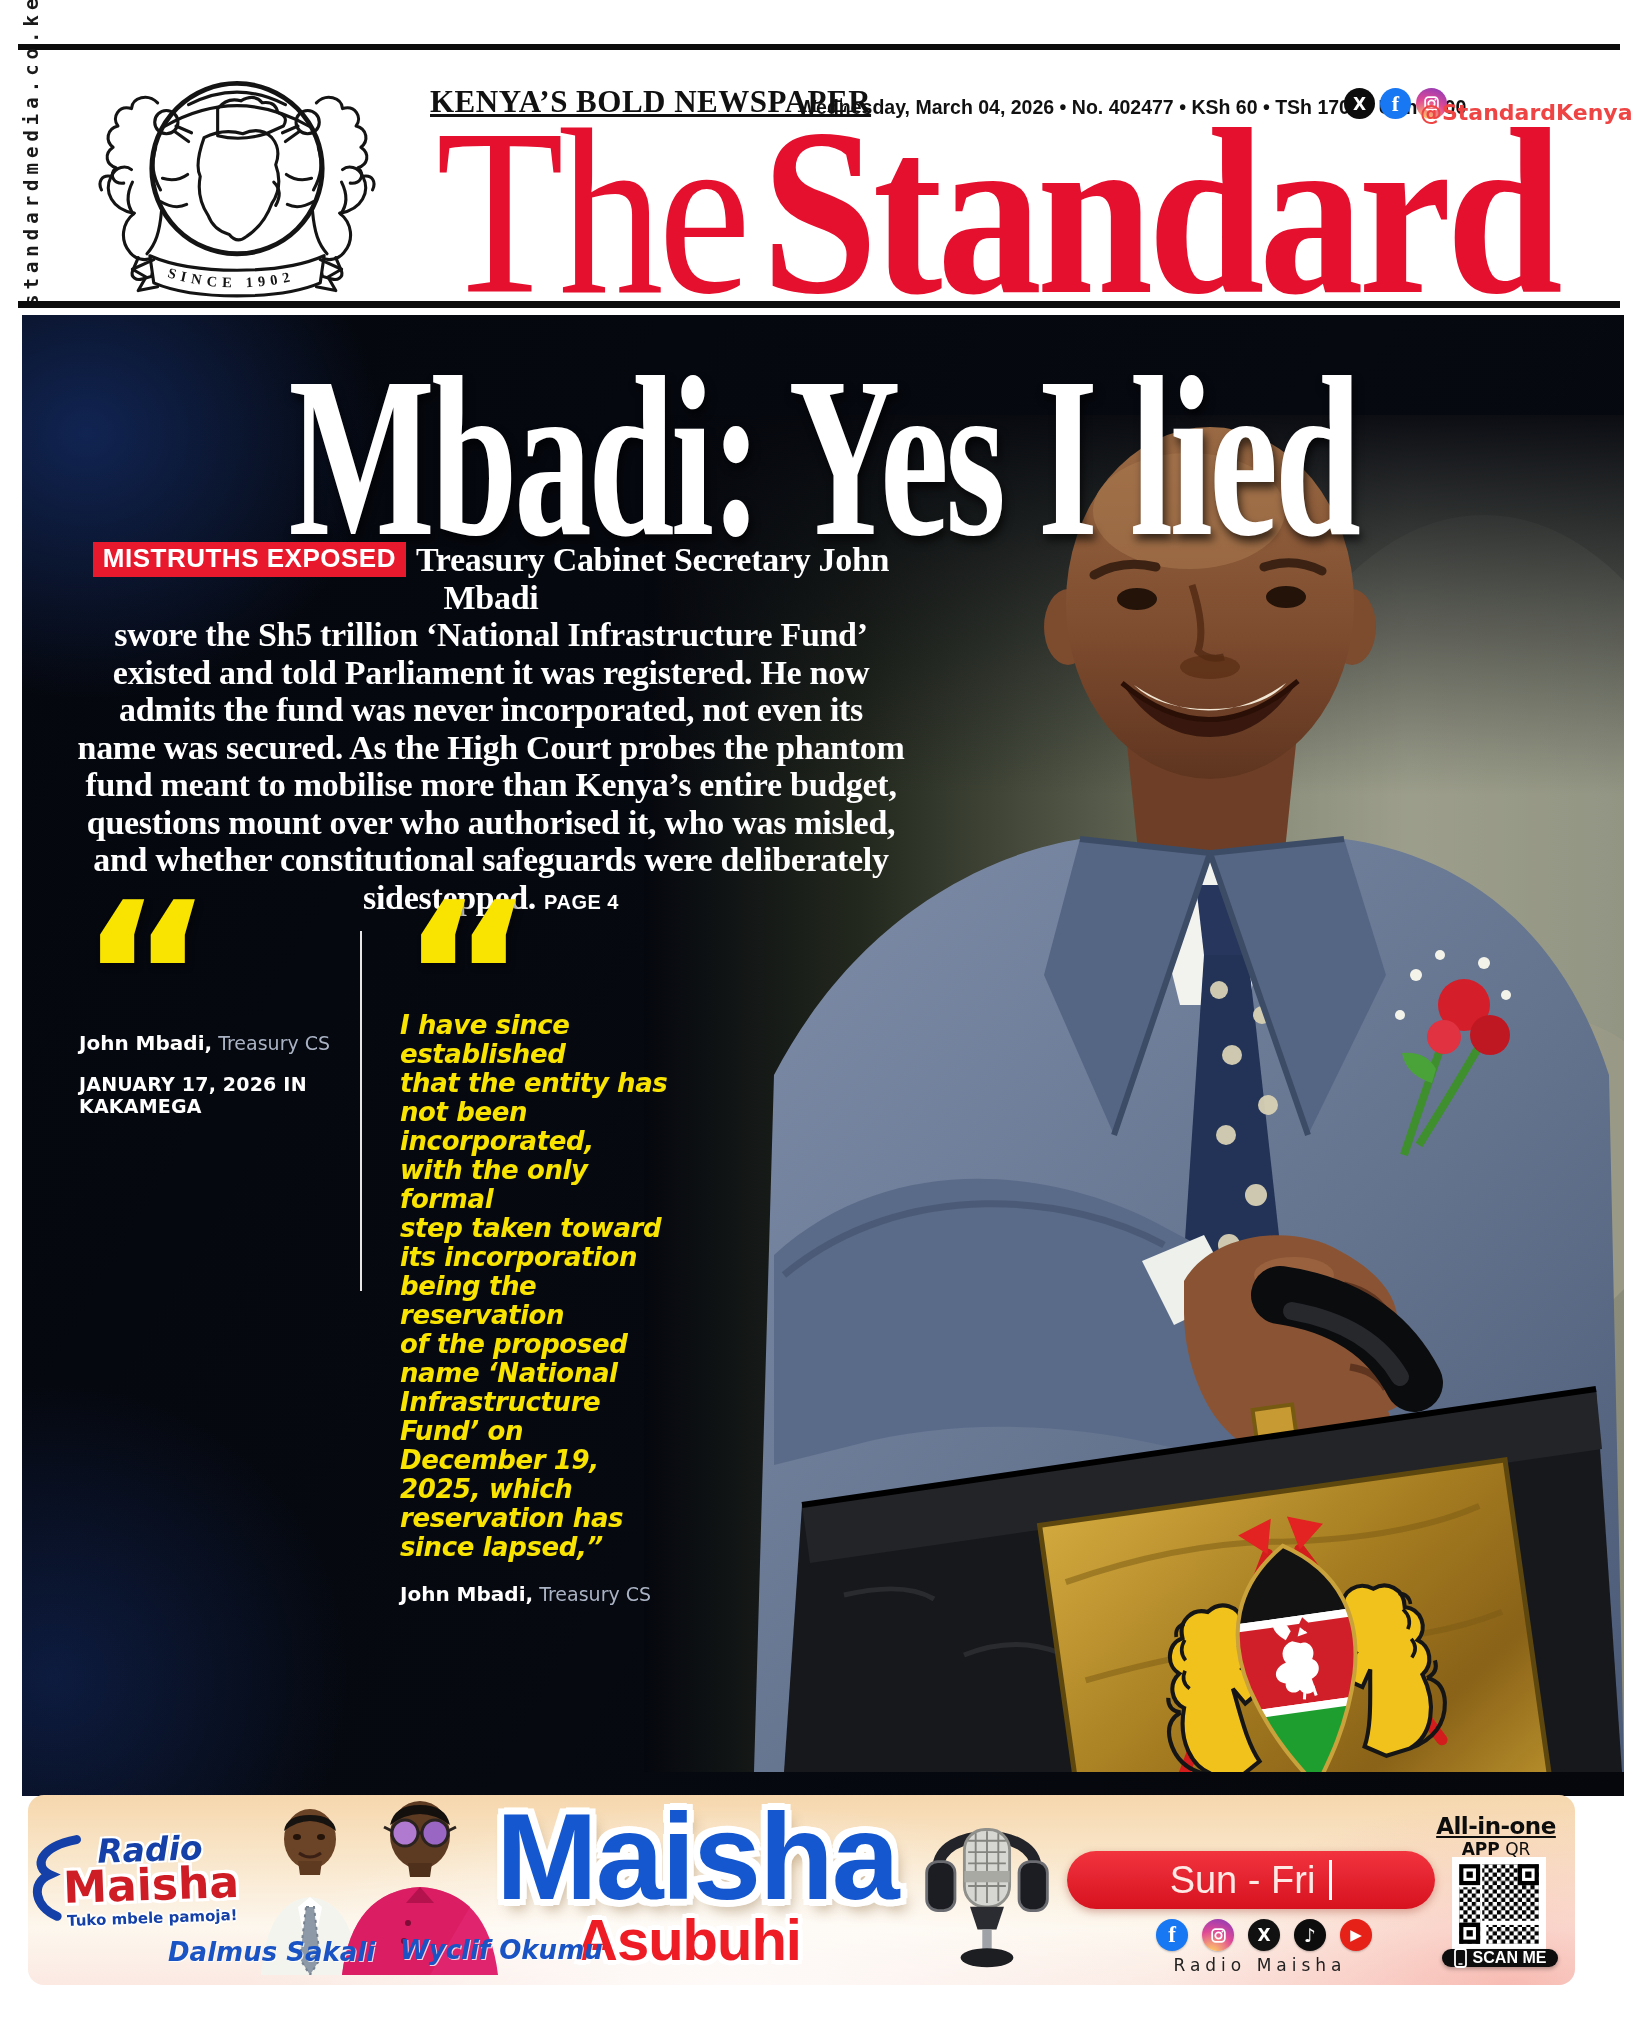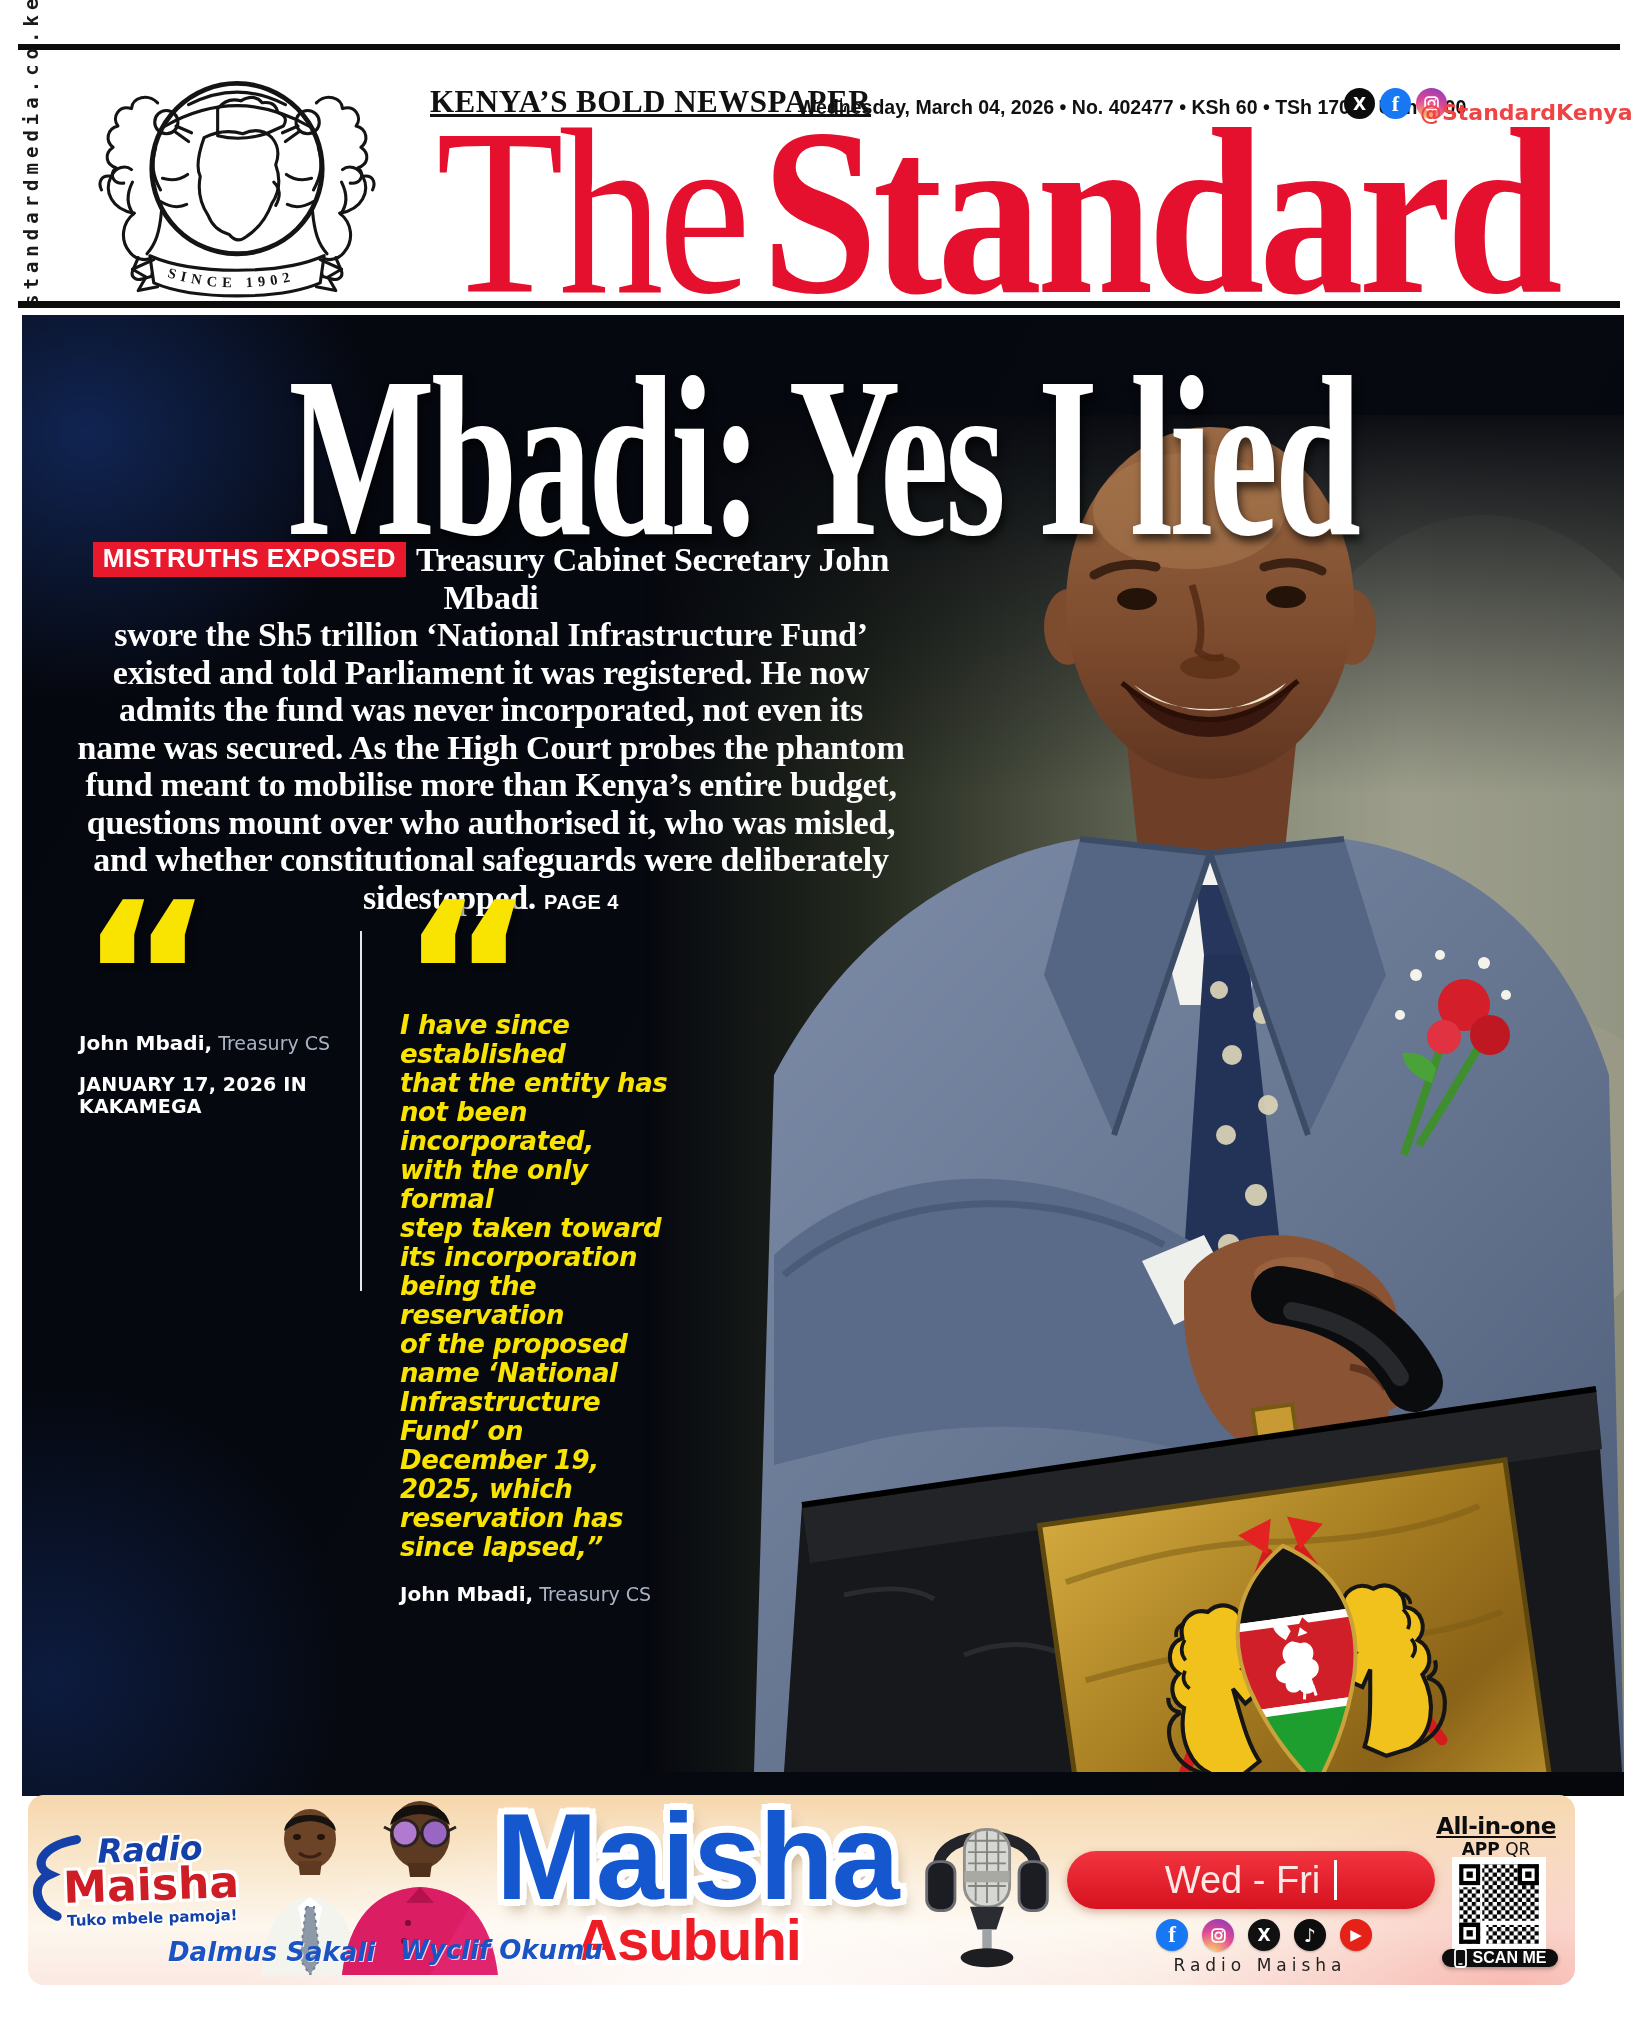--- a/index.html
+++ b/index.html
@@ -447,21 +447,21 @@
       <rect x="104" y="62" width="30" height="52" rx="12" fill="#1c1d22" stroke="#6a6c72" stroke-width="3"></rect>
       <rect x="46" y="28" width="48" height="82" rx="22" fill="#d6d6d2" stroke="#8f8f8b" stroke-width="3"></rect>
       <path d="M50,40 h40 M50,52 h40 M50,64 h40 M50,76 h40 M50,88 h40 M58,32 v72 M70,30 v76 M82,32 v72" stroke="#83837f" stroke-width="2"></path>
       <rect x="46" y="72" width="48" height="12" fill="#a9a9a4"></rect>
       <path d="M52,110 h36 l-8,24 h-20 z" fill="#2b2c31"></path>
       <rect x="65" y="134" width="10" height="24" fill="#9fa3a8"></rect>
       <ellipse cx="70" cy="164" rx="28" ry="10" fill="#1d1e22"></ellipse>
     </svg>
 
     <div class="abs sched">
-      <span class="days">Wed - Fri</span>
+      <span class="days">Sun - Fri</span>
       <span class="bar"></span>
     </div>
 
     <div class="abs bsocial">
       <div class="bico fb">f</div>
       <div class="bico ig">
         <svg width="17" height="17" viewBox="0 0 24 24" fill="none" stroke="#fff" stroke-width="2.4">
             <rect x="3" y="3" width="18" height="18" rx="5"></rect>
             <circle cx="12" cy="12" r="4.5"></circle>
             <circle cx="17.6" cy="6.4" r="1.4" fill="#fff" stroke="none"></circle>

